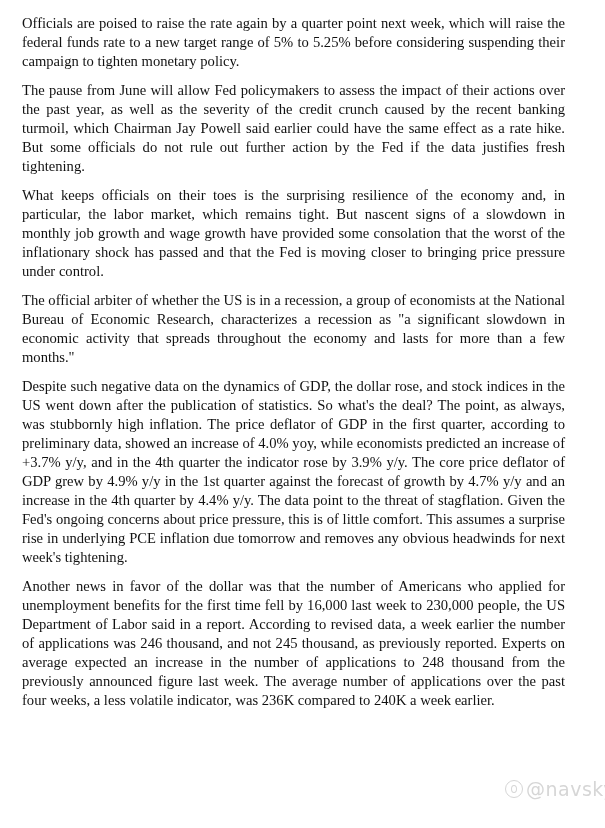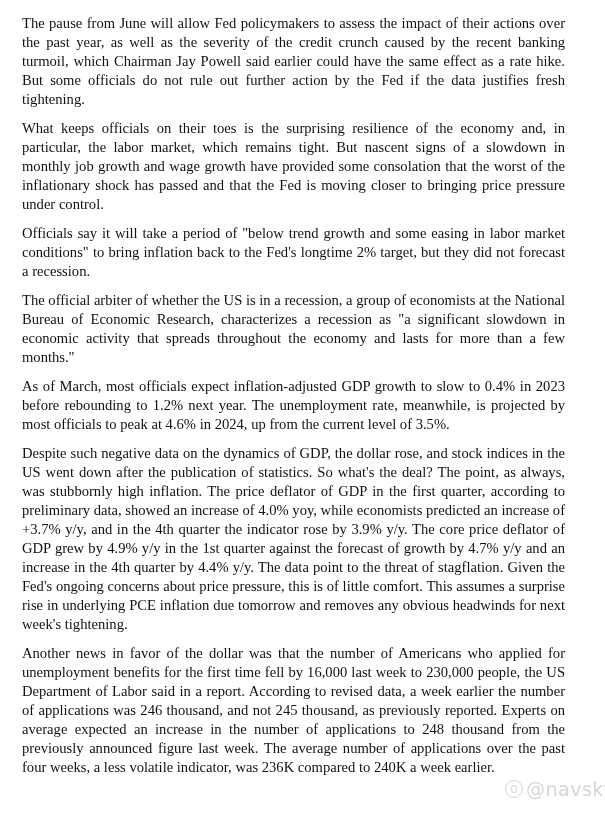--- a/index.html
+++ b/index.html
@@ -29,25 +29,24 @@
   }
   .wm-icon::after {
     content: ""; position: absolute; left: 5px; top: 4px; width: 4px; height: 6px;
     border: 1.5px solid #d6d6d6; border-radius: 50%;
   }
 </style>
 </head>
 <body>
 
 <div class="doc">
+  <p>Officials are poised to raise the rate again by a quarter point next week, which will raise the federal funds rate to a new target range of 5% to 5.25% before considering suspending their campaign to tighten monetary policy.</p>
   <p>The pause from June will allow Fed policymakers to assess the impact of their actions over the past year, as well as the severity of the credit crunch caused by the recent banking turmoil, which Chairman Jay Powell said earlier could have the same effect as a rate hike. But some officials do not rule out further action by the Fed if the data justifies fresh tightening.</p>
   <p>What keeps officials on their toes is the surprising resilience of the economy and, in particular, the labor market, which remains tight. But nascent signs of a slowdown in monthly job growth and wage growth have provided some consolation that the worst of the inflationary shock has passed and that the Fed is moving closer to bringing price pressure under control.</p>
-  <p>Officials say it will take a period of "below trend growth and some easing in labor market conditions" to bring inflation back to the Fed's longtime 2% target, but they did not forecast a recession.</p>
   <p>The official arbiter of whether the US is in a recession, a group of economists at the National Bureau of Economic Research, characterizes a recession as "a significant slowdown in economic activity that spreads throughout the economy and lasts for more than a few months."</p>
-  <p>As of March, most officials expect inflation-adjusted GDP growth to slow to 0.4% in 2023 before rebounding to 1.2% next year. The unemployment rate, meanwhile, is projected by most officials to peak at 4.6% in 2024, up from the current level of 3.5%.</p>
   <p>Despite such negative data on the dynamics of GDP, the dollar rose, and stock indices in the US went down after the publication of statistics. So what's the deal? The point, as always, was stubbornly high inflation. The price deflator of GDP in the first quarter, according to preliminary data, showed an increase of 4.0% yoy, while economists predicted an increase of +3.7% y/y, and in the 4th quarter the indicator rose by 3.9% y/y. The core price deflator of GDP grew by 4.9% y/y in the 1st quarter against the forecast of growth by 4.7% y/y and an increase in the 4th quarter by 4.4% y/y. The data point to the threat of stagflation. Given the Fed's ongoing concerns about price pressure, this is of little comfort. This assumes a surprise rise in underlying PCE inflation due tomorrow and removes any obvious headwinds for next week's tightening.</p>
   <p>Another news in favor of the dollar was that the number of Americans who applied for unemployment benefits for the first time fell by 16,000 last week to 230,000 people, the US Department of Labor said in a report. According to revised data, a week earlier the number of applications was 246 thousand, and not 245 thousand, as previously reported. Experts on average expected an increase in the number of applications to 248 thousand from the previously announced figure last week. The average number of applications over the past four weeks, a less volatile indicator, was 236K compared to 240K a week earlier.</p>
 
 </div>
 
 <div class="watermark">
   <span class="wm-icon"></span>
   <span>@navsky</span>
 </div>
 

